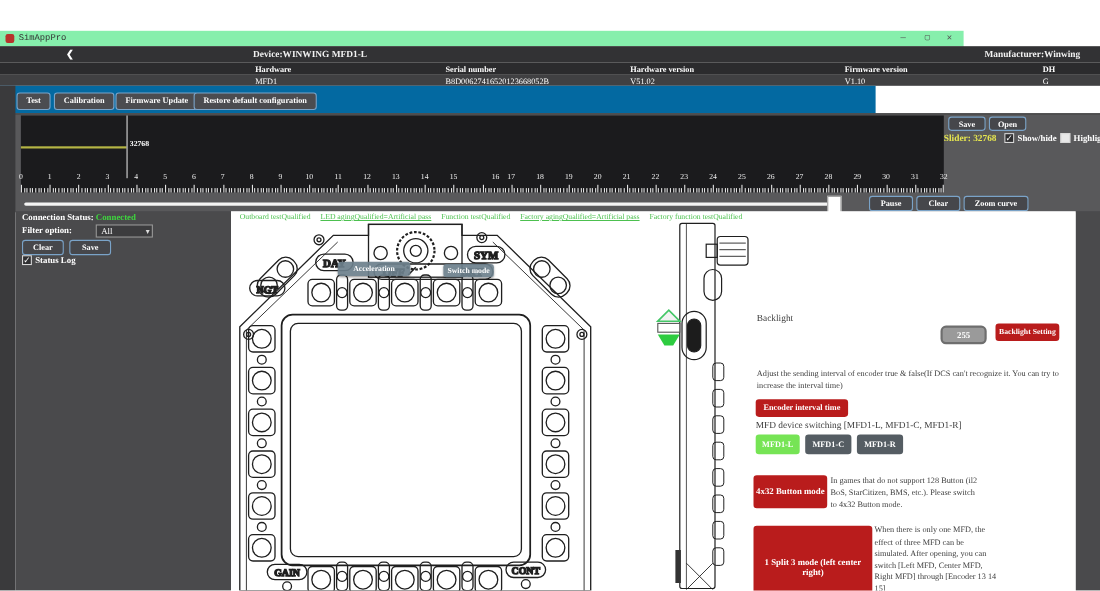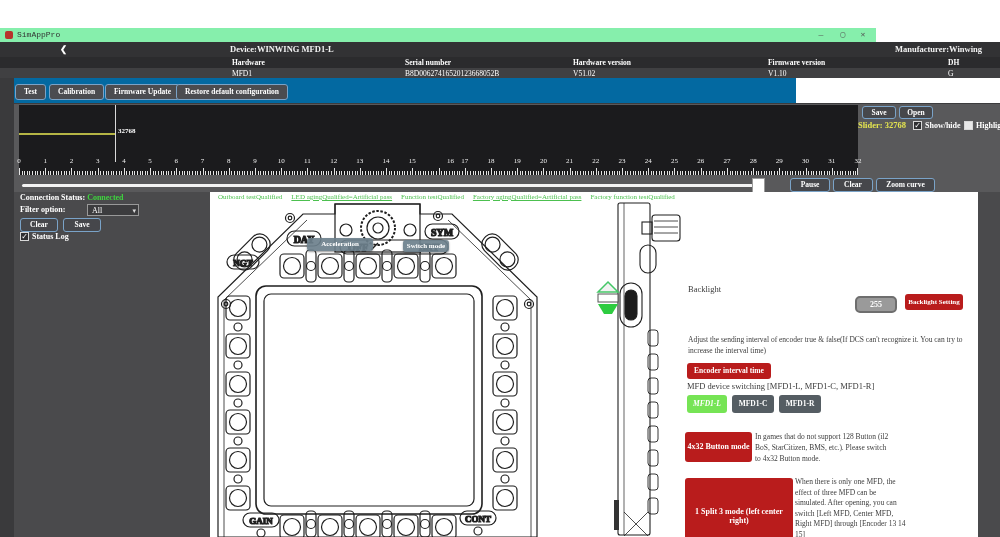--- a/index.html
+++ b/index.html
@@ -742,21 +742,21 @@
   <div class="overlay-btn" style="left:403px;top:240px;width:46px;height:12px;line-height:12px;">Switch mode</div>
 
   <div class="rp-text" style="left:688px;top:284px;font-size:8.5px;">Backlight</div>
   <div id="backlight-value" class="abs">255</div>
   <div class="btn-gray" style="left:905px;top:294px;width:58px;height:16px;line-height:16px;font-size:7px;">Backlight Setting</div>
 
   <div class="rp-text" style="left:688px;top:334px;width:285px;font-size:7.5px;">Adjust the sending interval of encoder true &amp; false(If DCS can't recognize it. You can try to increase the interval time)</div>
   <div class="btn-gray" style="left:687px;top:363px;width:84px;height:16px;line-height:16px;">Encoder interval time</div>
   <div class="rp-text" style="left:687px;top:381px;font-size:8.5px;">MFD device switching [MFD1-L, MFD1-C, MFD1-R]</div>
 
-  <div class="mfd-btn active" style="left:687px;width:40px;font-style:italic;">MFD1-L</div>
+  <div class="mfd-btn active" style="left:687px;width:40px;">MFD1-L</div>
   <div class="mfd-btn" style="left:732px;width:42px;text-align:center;">MFD1-C</div>
   <div class="mfd-btn" style="left:779px;width:42px;">MFD1-R</div>
 
   <div class="btn-gray" style="left:685px;top:432px;width:67px;height:30px;line-height:30px;font-size:8px;">4x32 Button mode</div>
   <div class="rp-text" style="left:755px;top:431px;width:138px;font-size:7.5px;">In games that do not support 128 Button (il2 BoS, StarCitizen, BMS, etc.). Please switch to 4x32 Button mode.</div>
 
   <div class="btn-gray" style="left:685px;top:478px;width:108px;height:75px;font-size:8px;display:flex;align-items:center;justify-content:center;padding:0 4px;box-sizing:border-box;">1 Split 3 mode (left center right)</div>
   <div class="rp-text" style="left:795px;top:477px;width:112px;font-size:7.5px;line-height:10.5px;">When there is only one MFD, the effect of three MFD can be simulated. After opening, you can switch [Left MFD, Center MFD, Right MFD] through [Encoder 13 14 15]</div>
 
 </div>

